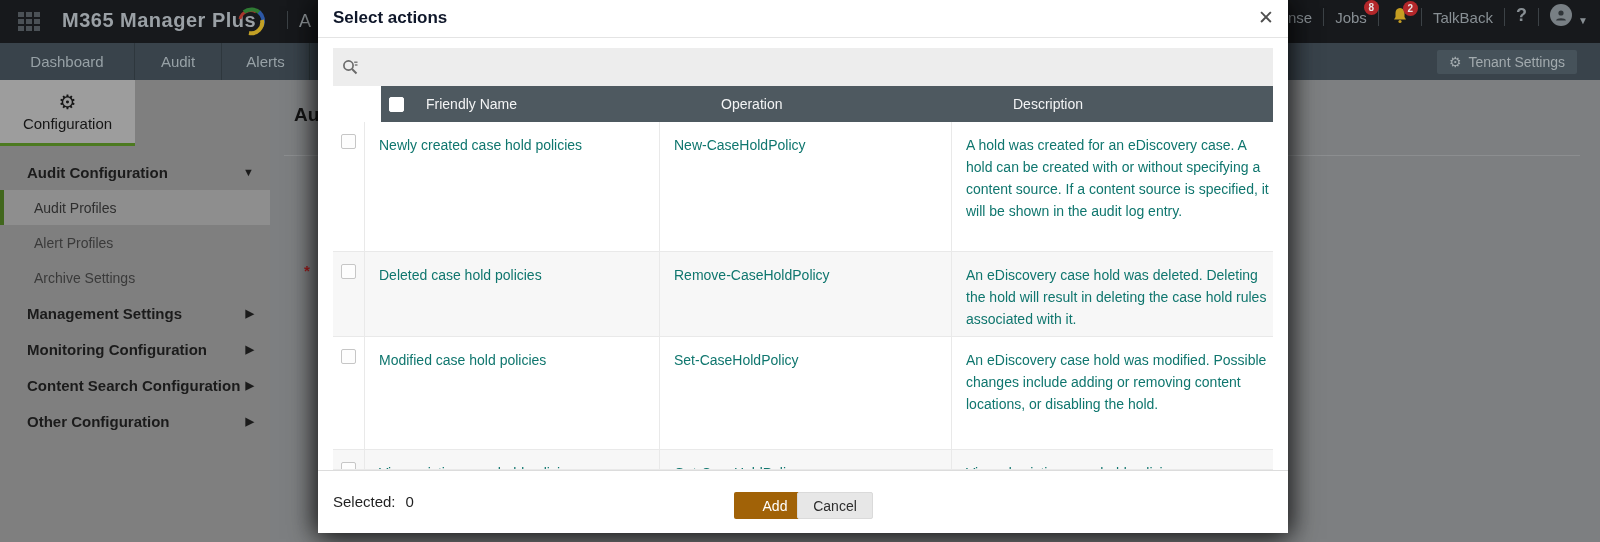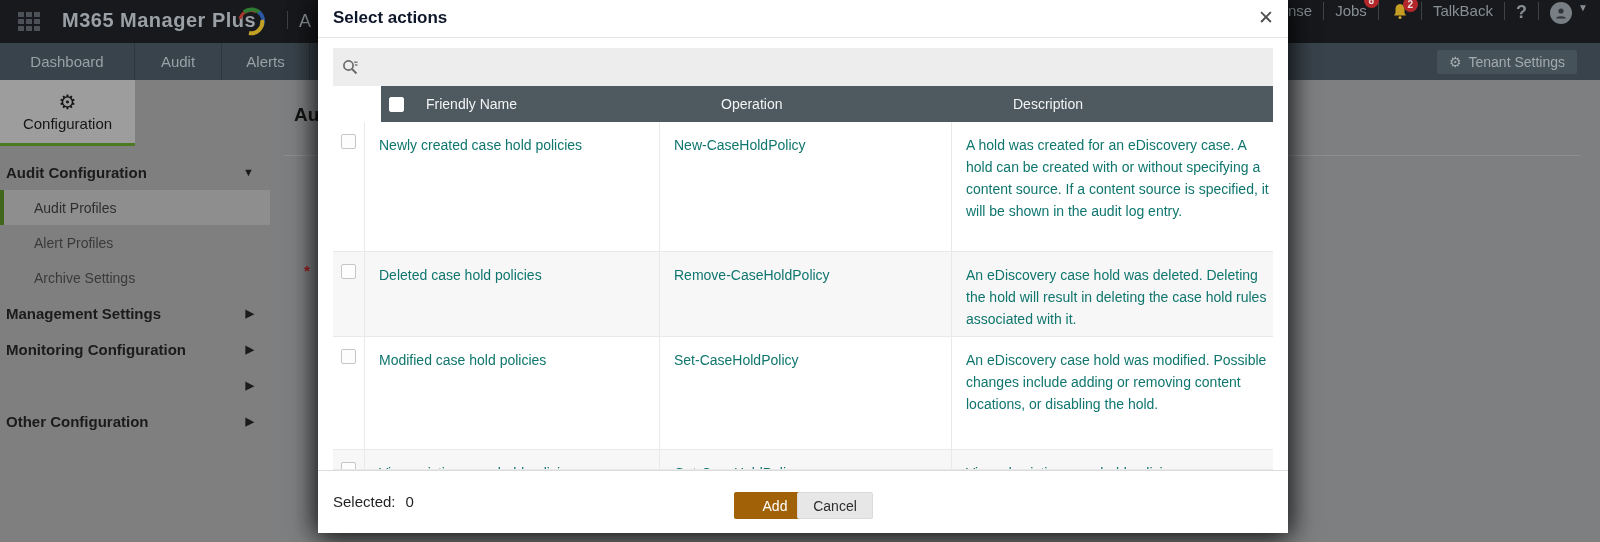--- a/index.html
+++ b/index.html
@@ -11,21 +11,21 @@
   .topbar { position:absolute; left:0; top:0; width:1600px; height:43px; background:#17191c; }
   .grid-icon { position:absolute; left:18px; top:12px; width:26px; height:22px;
                display:grid; grid-template-columns:repeat(3,6px); grid-template-rows:repeat(3,5px);
                gap:2px; }
   .grid-icon span { background:#4b5156; }
   .product-name { position:absolute; left:62px; top:9px; font-size:20px; font-weight:bold;
                   color:#9aa0a5; letter-spacing:.5px; white-space:nowrap; }
   .logo-swoosh { position:absolute; left:232px; top:4px; }
   .topbar-sep { width:1px; height:18px; background:#3c4246; }
   .topbar-right { position:absolute; left:1288px; top:2px; height:24px; display:flex;
-                  align-items:flex-start; gap:11px; color:#888f94; font-size:15px; }
+                  align-items:flex-end; gap:11px; color:#888f94; font-size:15px; }
   .topbar-right .link { position:relative; color:#888f94; cursor:default; white-space:nowrap; }
   .badge { position:absolute; min-width:15px; height:15px; padding:0 3px; background:#b3272a;
            border-radius:8px; color:#e8e2e2; font-size:10px; line-height:15px; text-align:center;
            font-weight:bold; }
   .jobs-badge { top:-9px; right:-12px; }
   .bell-wrap { position:relative; width:20px; height:20px; }
   .bell-badge { top:-5px; right:-8px; }
   .help-glyph { font-size:18px; font-weight:bold; color:#888f94; }
   .avatar { width:22px; height:22px; border-radius:50%; background:#787f84; display:flex;
             align-items:center; justify-content:center; }
@@ -52,21 +52,21 @@
   
   .sidebar { position:absolute; left:0; top:80px; width:270px; height:462px; background:#7f7f7f; }
   .side-tabs { display:flex; height:66px; }
   .side-tab { width:135px; height:66px; display:flex; flex-direction:column; align-items:center;
               justify-content:center; gap:3px; font-size:15px; }
   .side-tab.active { background:#9d9d9d; color:#161616; border-bottom:3px solid #4c7a20; }
   .side-tab.inactive { background:#8c8c8c; color:#383838; }
   .side-tab .tab-icon { font-size:20px; line-height:20px; }
   .menu { padding-top:8px; }
   .menu-section { position:relative; height:36px; display:flex; align-items:center;
-                  padding-left:6px; font-size:15px; font-weight:bold; color:#1b1b1b; }
+                  padding-left:27px; font-size:15px; font-weight:bold; color:#1b1b1b; }
   .menu-section .caret { position:absolute; right:16px; font-size:11px; color:#1b1b1b; }
   .menu-sub { position:relative; height:35px; display:flex; align-items:center;
               padding-left:34px; font-size:14px; color:#3a3a3a; }
   .menu-sub.selected { background:#8e8e8e; border-left:4px solid #41671d; padding-left:30px;
                        color:#2e2e2e; }
 
   
   .modal { position:absolute; left:318px; top:0; width:970px; height:533px; background:#ffffff;
            box-shadow:0 6px 26px rgba(0,0,0,.55), -6px 0 22px rgba(0,0,0,.35), 6px 0 22px rgba(0,0,0,.35);
            z-index:10; }
@@ -200,20 +200,21 @@
       </div>
       <div class="menu-section">
         <span>Management Settings</span>
         <span class="caret">▶</span>
       </div>
       <div class="menu-section">
         <span>Monitoring Configuration</span>
         <span class="caret">▶</span>
       </div>
       <div class="menu-section">
+        <span>Content Search Configuration</span>
         <span class="caret">▶</span>
       </div>
       <div class="menu-section">
         <span>Other Configuration</span>
         <span class="caret">▶</span>
       </div>
     </div>
   </div>
 
   <div class="modal">

